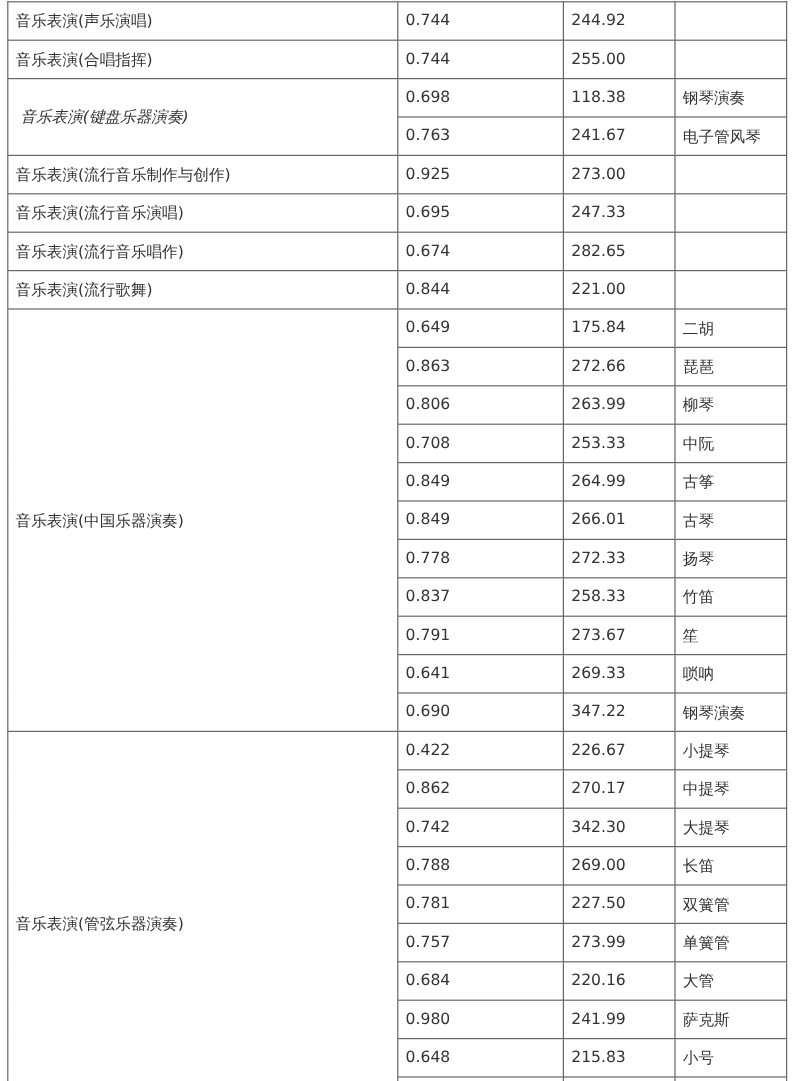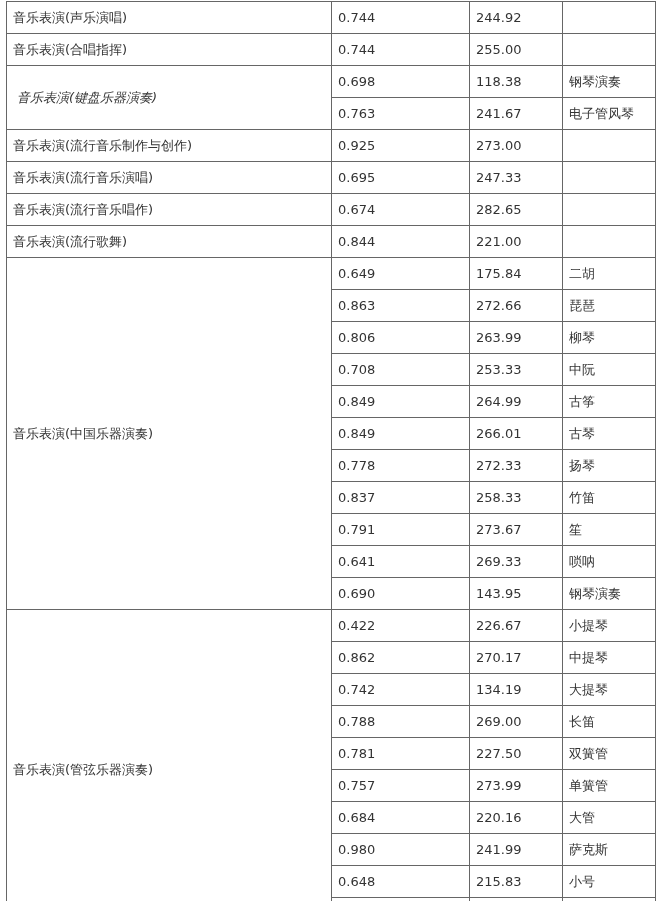--- a/index.html
+++ b/index.html
@@ -131,37 +131,37 @@
           <td>273.67</td>
           <td>笙</td>
         </tr>
         <tr>
           <td>0.641</td>
           <td>269.33</td>
           <td>唢呐</td>
         </tr>
         <tr>
           <td>0.690</td>
-          <td>143.95</td>
+          <td>347.22</td>
           <td>钢琴演奏</td>
         </tr>
         <tr>
           <td rowspan="10">音乐表演(管弦乐器演奏)</td>
           <td>0.422</td>
           <td>226.67</td>
           <td>小提琴</td>
         </tr>
         <tr>
           <td>0.862</td>
           <td>270.17</td>
           <td>中提琴</td>
         </tr>
         <tr>
           <td>0.742</td>
-          <td>134.19</td>
+          <td>342.30</td>
           <td>大提琴</td>
         </tr>
         <tr>
           <td>0.788</td>
           <td>269.00</td>
           <td>长笛</td>
         </tr>
         <tr>
           <td>0.781</td>
           <td>227.50</td>

